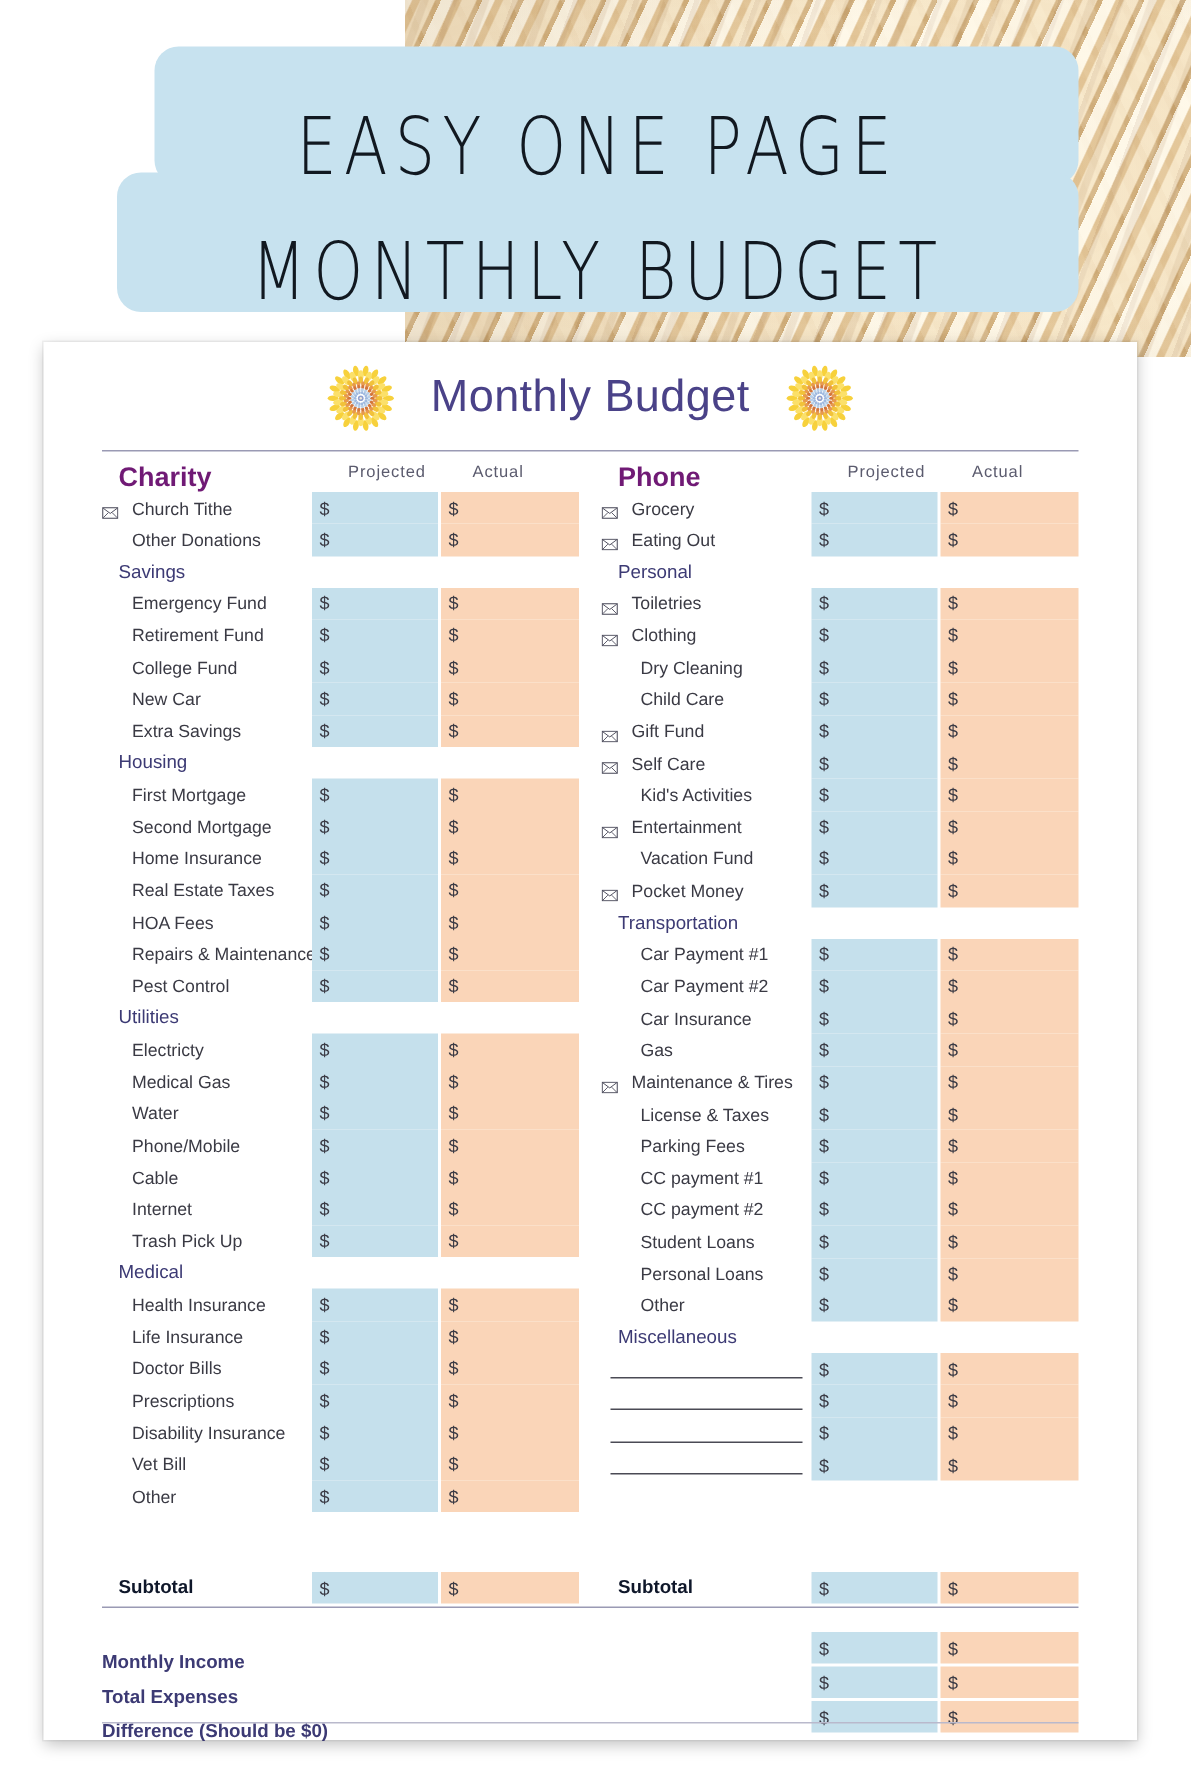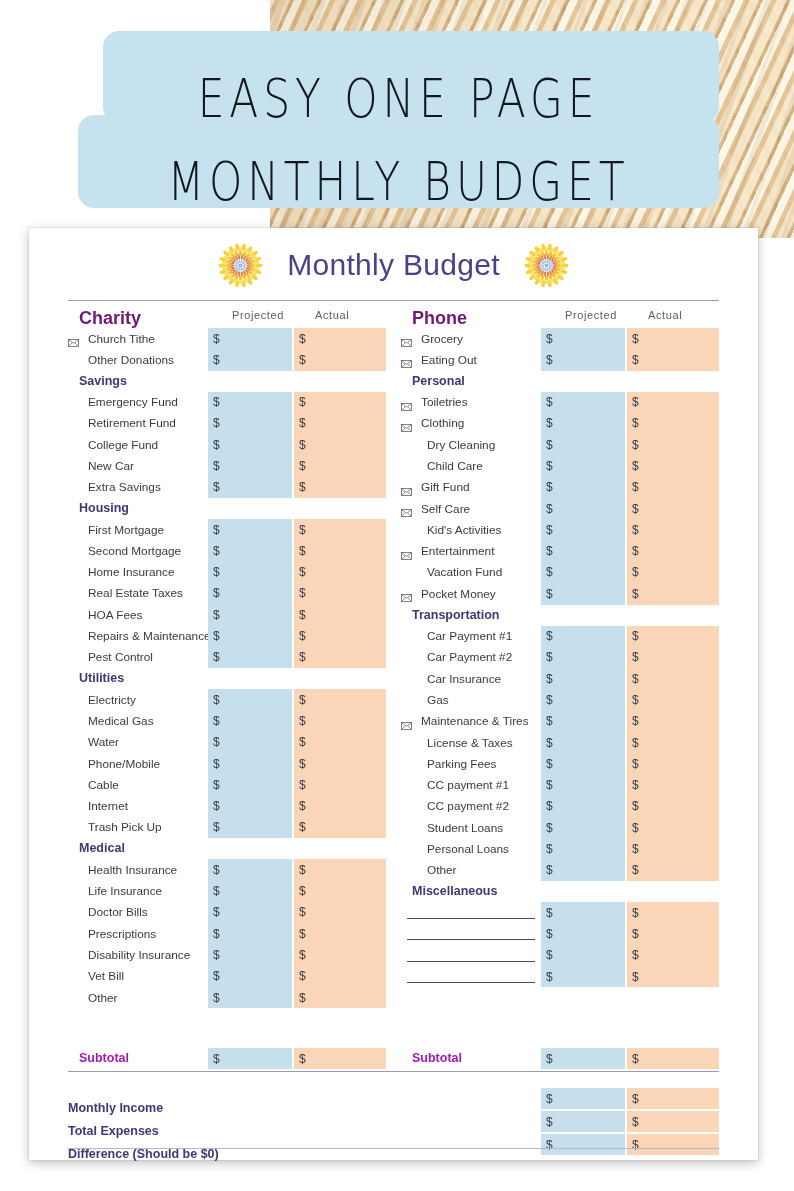--- a/index.html
+++ b/index.html
@@ -119,21 +119,21 @@
     padding-left:19px;
   }
   .colhead .ph-proj{left:145px;}
   .colhead .ph-act{left:228px;}
 
   .cat-row{
     position:relative;height:21px;
   }
   .cat-row .cat-label{
     position:absolute;left:11px;top:3px;
-    font-size:12.5px;font-weight:bold;color:#3c3a74;
+    font-size:12.5px;font-weight:normal;color:#3c3a74;
     white-space:nowrap;
   }
 
   .item-row{
     position:relative;height:21.3px;
   }
   .item-row .env{
     position:absolute;left:0px;top:5px;width:11px;height:8px;
   }
   .item-row .lbl{
@@ -155,21 +155,21 @@
   .cell.act{left:226px;width:92px;background:#fad5b8;}
 
   
   .subtotal-row{
     position:absolute;left:39px;width:318px;height:21.3px;top:820px;
   }
   #subtotal-left{left:39px;}
   #subtotal-right{left:372px;}
   .subtotal-row .st-label{
     position:absolute;left:11px;top:3px;
-    font-size:12.5px;font-weight:bold;color:#a21caf;
+    font-size:12.5px;font-weight:bold;color:#0f172a;
   }
 
   
   .total-row{
     position:absolute;left:372px;width:318px;height:21.3px;
   }
   .total-row .tt-label{
     position:absolute;left:-333px;top:13px;
     font-size:12.5px;font-weight:bold;color:#3c3a74;white-space:nowrap;
   }

